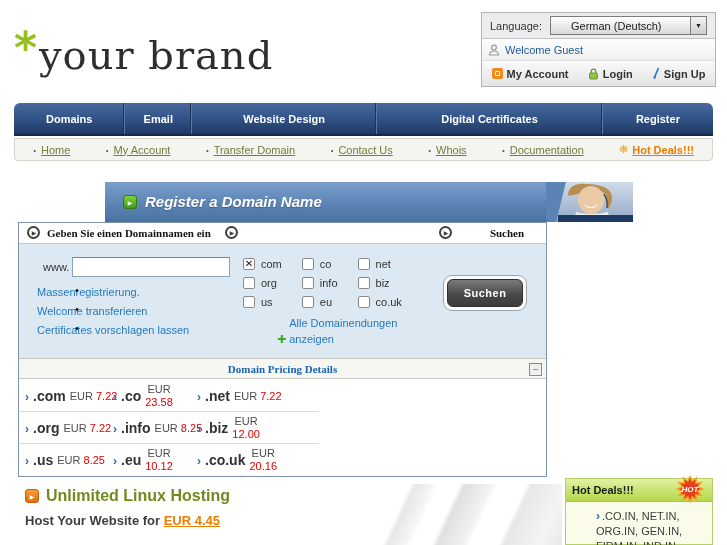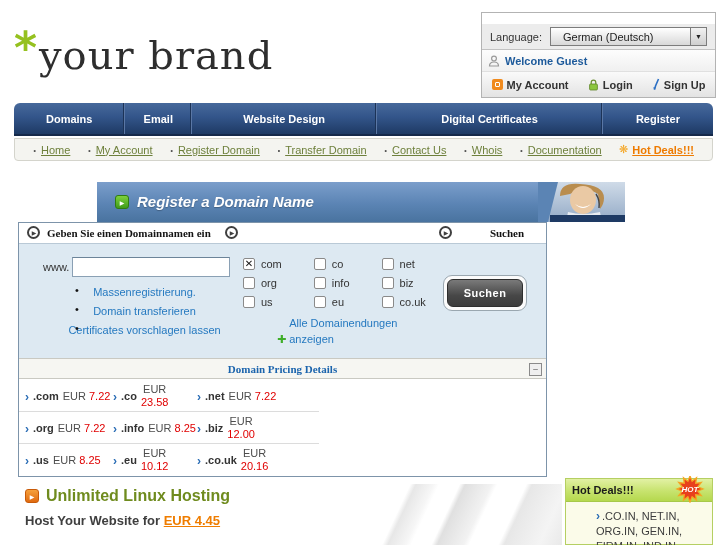--- a/index.html
+++ b/index.html
@@ -4,89 +4,89 @@
 <style>
   * { margin:0; padding:0; box-sizing:border-box; }
   body { font-family:"Liberation Sans","DejaVu Sans",sans-serif; background:#fff; }
   #page { position:relative; width:727px; height:545px; background:#fff; overflow:hidden; }
 
   
   .logo { position:absolute; left:14px; top:22px; font-family:"DejaVu Serif",serif; font-size:40px; color:#2e2e2e; letter-spacing:1px; }
   .logo .mark { font-family:"DejaVu Sans",sans-serif; color:#95c11f; font-weight:bold; font-size:44px; vertical-align:6px; margin-right:1px; }
 
   .account-panel { position:absolute; left:481px; top:12px; width:235px; border:1px solid #b3b3b3; background:#fff; }
-  .lang-row { height:26px; background:#ececec; border-bottom:1px solid #c2c2c2; display:flex; align-items:center; gap:8px; padding:0 8px;margin-top:11px; }
+  .lang-row { height:26px; background:#ececec; border-bottom:1px solid #c2c2c2; display:flex; align-items:center; gap:8px; padding:0 8px; }
   .lang-label { font-size:11px; color:#333; }
-  .lang-select { flex:1; height:19px; border:1px solid #7c7c7c; background:linear-gradient(180deg,#ffffff,#d8d8d8); display:flex; align-items:center; font-size:11px; color:#222; padding-left:12px; cursor:pointer; }
+  .lang-select { flex:1; height:19px; border:1px solid #7c7c7c; background:linear-gradient(180deg,#ffffff,#d8d8d8); display:flex; align-items:center; font-size:11px; color:#222; padding-left:20px; cursor:pointer; }
   .lang-arrow { margin-left:auto; width:16px; height:100%; border-left:1px solid #7c7c7c; background:linear-gradient(180deg,#f2f2f2,#cfcfcf); display:flex; align-items:center; justify-content:center; }
   .lang-arrow::after { content:"\25BC"; font-size:7px; color:#222; }
   .welcome-row { height:21px; display:flex; align-items:center; gap:5px; padding:0 6px; background:linear-gradient(180deg,#fdfdfd,#f0f0f0); }
-  .welcome-text { font-size:11px; font-weight:bold; color:#1d5a9b; }
+  .welcome-text { font-size:11px; font-weight:normal; color:#1d5a9b; }
   .links-row { height:26px; display:flex; align-items:center; justify-content:space-around; background:linear-gradient(180deg,#fafafa,#e3e3e3); border-top:1px solid #e0e0e0; }
   .acct-link { display:flex; align-items:center; gap:4px; font-size:11px; font-weight:bold; color:#333; cursor:pointer; }
   .ma-icon { width:11px; height:11px; background:#f08a1d; border-radius:2px; display:inline-flex; align-items:center; justify-content:center; }
   .ma-icon i { display:block; width:5px; height:5px; border:1px solid #fff; border-radius:1px; }
 
   
   .main-nav { position:absolute; left:14px; top:103px; width:699px; height:33px; display:flex; border-radius:6px 6px 0 0; overflow:hidden; background:linear-gradient(180deg,#47699b 0%,#33558a 45%,#1e3a64 100%); border-bottom:2px solid #15294a; }
   .nav-item { display:flex; align-items:center; justify-content:center; color:#fff; font-size:11px; font-weight:bold; cursor:pointer; border-left:1px solid #5a77a5; box-shadow:-1px 0 0 #1c3357; }
   .nav-item:first-child { border-left:none; box-shadow:none; }
 
   
   .sub-nav { position:absolute; left:14px; top:138px; width:699px; height:23px; background:#f4f4f0; border:1px solid #d4d4cc; border-radius:0 0 4px 4px; display:flex; align-items:center; justify-content:space-between; padding:0 18px; }
   .sub-item { display:flex; align-items:center; gap:4px; }
   .sub-item .dot::before { content:"\00B7"; color:#555; font-weight:bold; font-size:12px; }
   .sub-link { font-size:11px; color:#6e803c; text-decoration:underline; cursor:pointer; }
   .hotdeals-item { display:flex; align-items:center; gap:4px; }
   .gear { font-size:11px; color:#f5a623; }
   .hotdeals-link { font-size:11px; font-weight:bold; color:#ee7b00; text-decoration:underline; cursor:pointer; }
 
   
-  .banner { position:absolute; left:97px; top:182px; width:528px; height:40px; background:linear-gradient(180deg,#7b9ecb 0%,#5b84b4 55%,#49739f 100%); overflow:hidden; }
+  .banner { position:absolute; left:105px; top:182px; width:528px; height:40px; background:linear-gradient(180deg,#7b9ecb 0%,#5b84b4 55%,#49739f 100%); overflow:hidden; }
   .banner-icon { position:absolute; left:18px; top:13px; width:14px; height:14px; background:linear-gradient(180deg,#7ed13e,#3f9c1a); border-radius:3px; border:1px solid #2f7d10; display:flex; align-items:center; justify-content:center; }
   .banner-icon::after { content:"\25B6"; color:#fff; font-size:6px; }
   .banner-title { position:absolute; left:40px; top:11px; color:#fff; font-size:15px; font-weight:bold; font-style:italic; text-shadow:0 1px 1px rgba(0,0,0,0.25); }
   .banner-photo { position:absolute; right:0; top:0; width:105px; height:40px; }
 
   
   .form-box { position:absolute; left:18px; top:222px; width:529px; height:255px; border:1px solid #7d94aa; background:#fff; }
   .steps { position:absolute; left:0; top:0; right:0; height:21px; background:#fff; border-bottom:1px solid #b9c9d6; }
   .step-icon { position:absolute; top:3px; width:13px; height:13px; border:2px solid #3f3f3f; border-radius:50%; display:flex; align-items:center; justify-content:center; }
   .step-icon::after { content:"\25B6"; font-size:6px; color:#3f3f3f; margin-left:1px; }
   .step-label { position:absolute; top:4px; font-size:11px; font-weight:bold; color:#141414;font-family:Liberation Serif, serif; }
 
   .form-body { position:absolute; left:0; top:21px; right:0; height:114px; background:#dde9f2; }
   .www-label { position:absolute; left:24px; top:17px; font-size:11px; color:#333; }
   .domain-input { position:absolute; left:53px; top:13px; width:158px; height:20px; border:1px solid #8aa0b4; border-top-color:#6c8499; background:#fff; font-size:11px; padding:0 4px; }
   .bullet-list { position:absolute; left:18px; top:38px; width:215px; }
-  .bullet-row { position:relative; text-align:center; line-height:17px; }
+  .bullet-row { position:relative; line-height:17px; }
   .bullet-row .dot { position:absolute; left:38px; top:0; color:#111; font-size:11px; }
   .bullet-row .dot::before { content:"\2022"; }
   .blue-link { font-size:11px; color:#2579c0; cursor:pointer; display:inline-block; max-width:160px; }
-  .tld-grid { position:absolute; left:224px; top:14px; display:flex; gap:32px; }
+  .tld-grid { position:absolute; left:224px; top:14px; display:flex; gap:20px; }
   .tld-col { display:flex; flex-direction:column; gap:7px; }
   .tld-item { display:flex; align-items:center; gap:6px; height:12px; }
   .cb { width:12px; height:12px; background:#fff; border:1px solid #8a8a8a; border-radius:2px; display:inline-flex; align-items:center; justify-content:center; cursor:pointer; }
   .cb.checked::after { content:"\2715"; font-size:10px; font-weight:bold; color:#111; line-height:1; }
   .tld-label { font-size:11px; color:#333; }
   .show-all { position:absolute; left:258px; top:71px; width:180px; text-align:left; line-height:16px; }
   .plus-icon::before { content:"\271A"; color:#3fae29; font-size:11px; font-weight:bold; margin-right:3px; }
   .search-btn-outer { position:absolute; left:424px; top:31px; width:84px; height:36px; background:#fbfbfb; border:1px solid #9aa7b0; border-radius:9px; padding:3px; cursor:pointer; }
   .search-btn { width:100%; height:100%; background:linear-gradient(180deg,#7a7a7a,#474747 60%,#3c3c3c); border:1px solid #2e2e2e; border-radius:6px; color:#fff; font-size:11px; font-weight:bold; display:flex; align-items:center; justify-content:center; letter-spacing:0.5px; }
 
   .pricing-header { position:absolute; left:0; top:135px; right:0; height:21px; background:#f6f6f2; border-top:1px solid #c9c9c2; border-bottom:1px solid #c9c9c2; display:flex; align-items:center; justify-content:center;font-family:Liberation Serif, serif; }
   .pricing-title { font-size:11px; font-weight:bold; color:#1b64ad; }
   .collapse-box { position:absolute; right:4px; top:4px; width:13px; height:13px; border:1px solid #8a8a8a; background:#efefef; font-size:10px; line-height:11px; text-align:center; color:#333; cursor:pointer; }
   .pricing-table { position:absolute; left:0; top:157px; width:300px; }
   .price-row { display:flex; align-items:center; height:32px; border-bottom:1px solid #dcdcdc; padding-left:6px; }
   .price-row:last-child { border-bottom:none; }
   .cell { display:flex; align-items:center; gap:4px; }
   .cell.c1 { width:88px; } .cell.c2 { width:84px; } .cell.c3 { width:112px; }
   .arr::before { content:"\203A"; color:#2a6db5; font-weight:bold; font-size:12px; }
-  .tld { font-size:11px; font-weight:bold; color:#333; }
+  .tld { font-size:14px; font-weight:bold; color:#333; }
   .pr { font-size:11px; color:#4d4d4d; white-space:nowrap; }
   .pr .price { color:#e00000; }
   .pr.stack { display:inline-flex; flex-direction:column; align-items:center; line-height:13px; white-space:normal; }
 
   
   .promo-bg { position:absolute; left:300px; top:484px; width:262px; height:61px;
     background:
       linear-gradient(115deg, rgba(0,0,0,0) 38%, #e7e7e7 40%, #f6f6f6 46%, rgba(0,0,0,0) 48%),
       linear-gradient(115deg, rgba(0,0,0,0) 55%, #e0e0e0 57%, #f2f2f2 66%, rgba(0,0,0,0) 68%),
       linear-gradient(115deg, rgba(0,0,0,0) 78%, #e7e7e7 80%, #f4f4f4 92%, #e9e9e9 100%);
@@ -160,24 +160,20 @@
   </div>
 
   <div class="sub-nav">
     <span class="sub-item">
         <span class="dot"></span>
         <span class="sub-link">Home</span>
       </span>
     <span class="sub-item">
         <span class="dot"></span>
         <span class="sub-link">My Account</span>
-      </span>
-    <span class="sub-item">
-        <span class="dot"></span>
-        <span class="sub-link">Register Domain</span>
       </span>
     <span class="sub-item">
         <span class="dot"></span>
         <span class="sub-link">Transfer Domain</span>
       </span>
     <span class="sub-item">
         <span class="dot"></span>
         <span class="sub-link">Contact Us</span>
       </span>
     <span class="sub-item">
@@ -224,21 +220,21 @@
       <span class="step-icon" style="left:420px"></span>
       <span class="step-label" style="left:448px;width:80px;text-align:center">Suchen</span>
     </div>
 
     <div class="form-body">
       <span class="www-label">www.</span>
       <input class="domain-input" type="text" value="" style="">
 
       <div class="bullet-list">
         <div class="bullet-row"><span class="dot"></span><span class="blue-link">Massenregistrierung.</span></div>
-        <div class="bullet-row"><span class="dot"></span><span class="blue-link">Domain transferieren</span></div>
+        <div class="bullet-row"><span class="dot"></span><span class="blue-link">Welcome transferieren</span></div>
         <div class="bullet-row"><span class="dot"></span><span class="blue-link">Certificates vorschlagen lassen</span></div>
       </div>
 
       <div class="tld-grid">
         <div class="tld-col">
           <div class="tld-item">
               <span class="cb checked"></span>
               <span class="tld-label">com</span>
             </div>
           <div class="tld-item">

